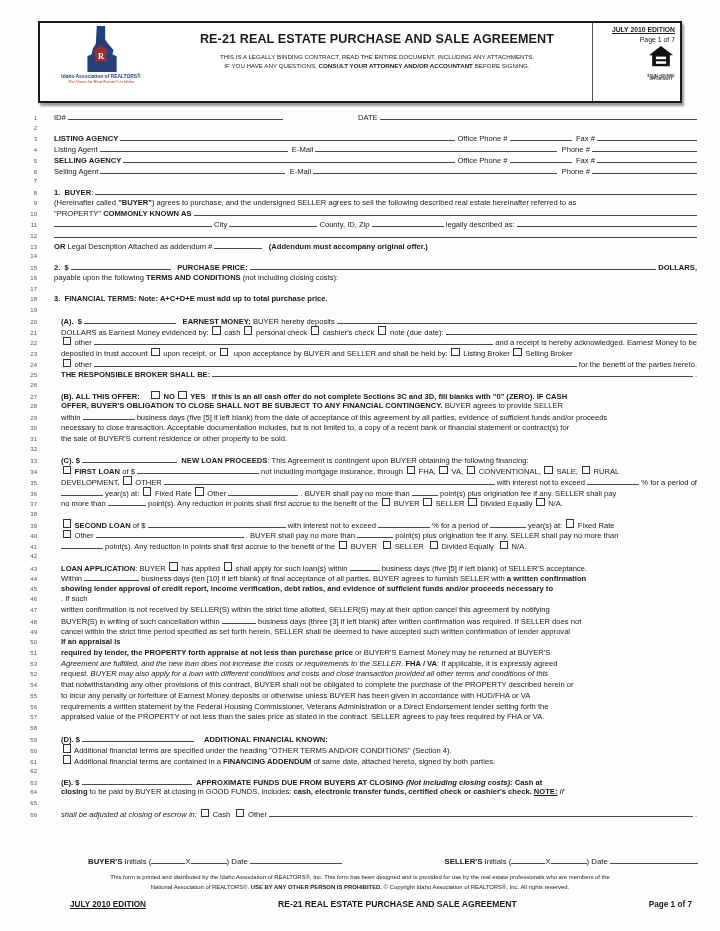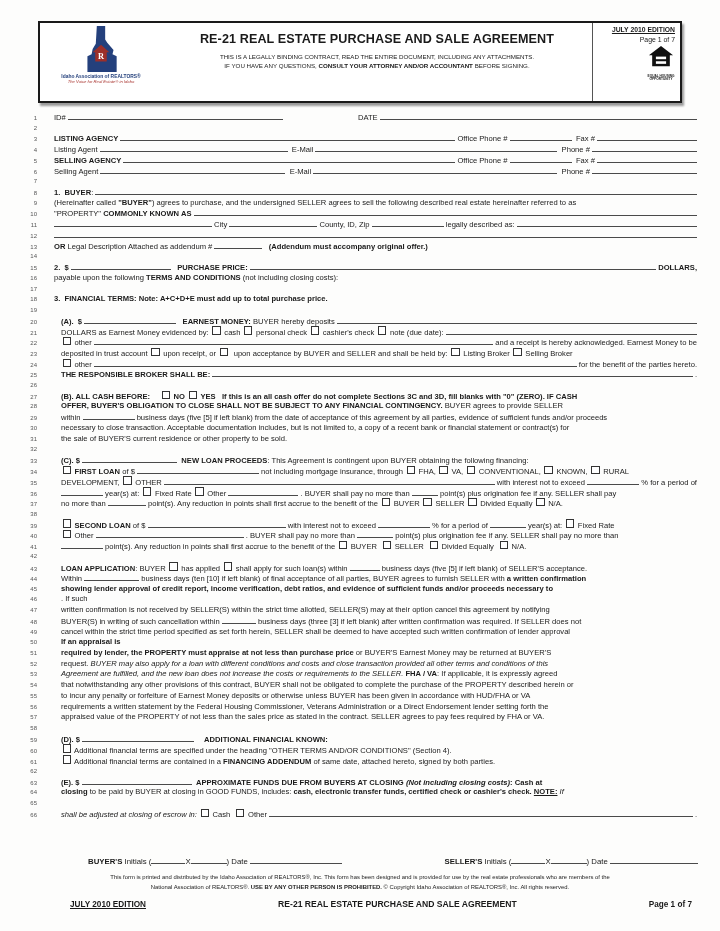--- a/index.html
+++ b/index.html
@@ -309,21 +309,21 @@
         </span>
       </div>
       <div class="line">
         <span class="lnum">26</span>
         <span class="lcontent"></span>
       </div>
       <div class="line">
         <span class="lnum">27</span>
         <span class="lcontent">
           <span class="gap" style="width: 7px;"></span>
-          <span class="t b">(B). ALL CASH BEFORE:</span>
+          <span class="t b">(B). ALL THIS OFFER:</span>
           <span class="gap" style="width: 10px;"></span>
           <span class="cb"></span>
           <span class="t b"> NO </span>
           <span class="cb"></span>
           <span class="t b"> YES</span>
           <span class="t">   </span>
           <span class="t b">If this is an all cash offer do not complete Sections 3C and 3D, fill blanks with "0" (ZERO). IF CASH</span>
         </span>
       </div>
       <div class="line">
@@ -382,21 +382,21 @@
           <span class="t">of $ </span>
           <span class="blank" style="width: 122px;"></span>
           <span class="t"> not including mortgage insurance, through </span>
           <span class="cb"></span>
           <span class="t"> FHA, </span>
           <span class="cb"></span>
           <span class="t"> VA, </span>
           <span class="cb"></span>
           <span class="t"> CONVENTIONAL, </span>
           <span class="cb"></span>
-          <span class="t"> KNOWN, </span>
+          <span class="t"> SALE, </span>
           <span class="cb"></span>
           <span class="t"> RURAL</span>
         </span>
       </div>
       <div class="line">
         <span class="lnum">35</span>
         <span class="lcontent">
           <span class="gap" style="width: 7px;"></span>
           <span class="t">DEVELOPMENT, </span>
           <span class="cb"></span>
@@ -559,39 +559,39 @@
         <span class="lnum">50</span>
         <span class="lcontent">
           <span class="gap" style="width: 7px;"></span>
           <span class="t b">If an appraisal is</span>
         </span>
       </div>
       <div class="line">
         <span class="lnum">51</span>
         <span class="lcontent">
           <span class="gap" style="width: 7px;"></span>
-          <span class="t b">required by lender, the PROPERTY must appraise at not less than purchase price </span>
+          <span class="t b">required by lender, the PROPERTY forth appraise at not less than purchase price </span>
           <span class="t">or BUYER'S Earnest Money may be returned at BUYER'S</span>
-        </span>
-      </div>
-      <div class="line">
-        <span class="lnum">52</span>
-        <span class="lcontent">
-          <span class="gap" style="width: 7px;"></span>
-          <span class="t">request. </span>
-          <span class="t i">BUYER may also apply for a loan with different conditions and costs and close transaction provided all other terms and conditions of this</span>
         </span>
       </div>
       <div class="line">
         <span class="lnum">53</span>
         <span class="lcontent">
           <span class="gap" style="width: 7px;"></span>
           <span class="t i">Agreement are fulfilled, and the new loan does not increase the costs or requirements to the SELLER. </span>
           <span class="t b">FHA / VA</span>
           <span class="t">: If applicable, it is expressly agreed</span>
+        </span>
+      </div>
+      <div class="line">
+        <span class="lnum">52</span>
+        <span class="lcontent">
+          <span class="gap" style="width: 7px;"></span>
+          <span class="t">request. </span>
+          <span class="t i">BUYER may also apply for a loan with different conditions and costs and close transaction provided all other terms and conditions of this</span>
         </span>
       </div>
       <div class="line">
         <span class="lnum">54</span>
         <span class="lcontent">
           <span class="gap" style="width: 7px;"></span>
           <span class="t">that notwithstanding any other provisions of this contract, BUYER shall not be obligated to complete the purchase of the PROPERTY described herein or</span>
         </span>
       </div>
       <div class="line">

